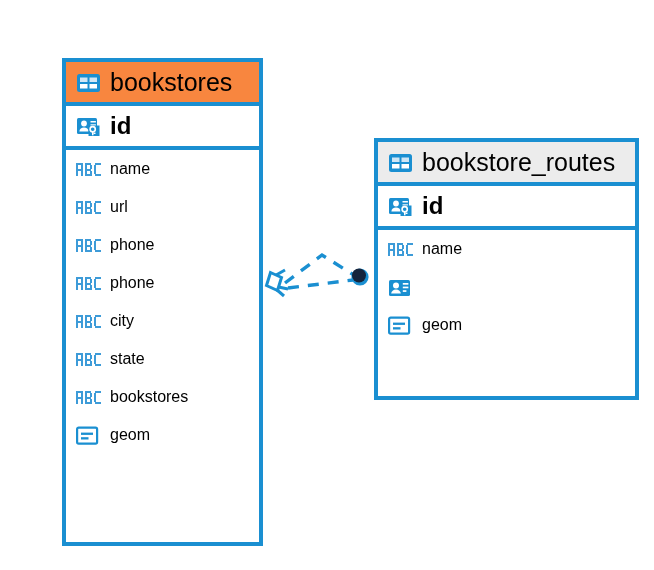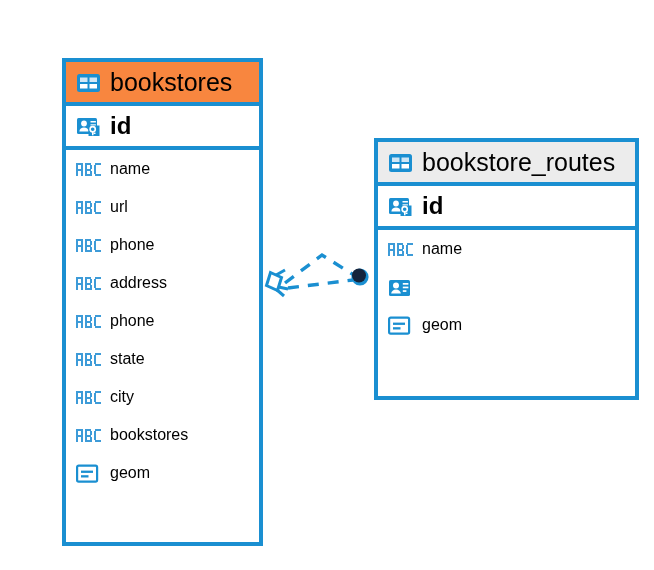--- a/index.html
+++ b/index.html
@@ -195,42 +195,20 @@
               <rect x="9" y="11" width="7" height="2"></rect>
           <rect x="19" y="0" width="6" height="2"></rect>
               <rect x="18" y="2" width="2" height="9"></rect>
           <rect x="19" y="11" width="6" height="2"></rect>
             </g>
           </svg>
       </span>
       <span class="row-label">phone</span>
     </div>
 
-    <div class="row">
-      <span class="abc-icon">
-        <svg width="25" height="13" viewBox="0 0 25 13">
-            <g fill="#3d9bd8">
-          <rect x="0" y="0" width="7" height="2"></rect>
-              <rect x="0" y="2" width="2" height="11"></rect>
-          <rect x="5" y="2" width="2" height="11"></rect>
-              <rect x="0" y="6" width="7" height="2"></rect>
-          <rect x="9" y="0" width="6" height="2"></rect>
-              <rect x="9" y="2" width="2" height="11"></rect>
-          <rect x="14" y="2" width="2" height="4"></rect>
-              <rect x="9" y="6" width="6" height="2"></rect>
-          <rect x="14" y="8" width="2" height="3"></rect>
-              <rect x="9" y="11" width="7" height="2"></rect>
-          <rect x="19" y="0" width="6" height="2"></rect>
-              <rect x="18" y="2" width="2" height="9"></rect>
-          <rect x="19" y="11" width="6" height="2"></rect>
-            </g>
-          </svg>
-      </span>
-      <span class="row-label">address</span>
-    </div>
 
     <div class="row">
       <span class="abc-icon">
         <svg width="25" height="13" viewBox="0 0 25 13">
             <g fill="#3d9bd8">
           <rect x="0" y="0" width="7" height="2"></rect>
               <rect x="0" y="2" width="2" height="11"></rect>
           <rect x="5" y="2" width="2" height="11"></rect>
               <rect x="0" y="6" width="7" height="2"></rect>
           <rect x="9" y="0" width="6" height="2"></rect>
@@ -261,44 +239,44 @@
           <rect x="14" y="2" width="2" height="4"></rect>
               <rect x="9" y="6" width="6" height="2"></rect>
           <rect x="14" y="8" width="2" height="3"></rect>
               <rect x="9" y="11" width="7" height="2"></rect>
           <rect x="19" y="0" width="6" height="2"></rect>
               <rect x="18" y="2" width="2" height="9"></rect>
           <rect x="19" y="11" width="6" height="2"></rect>
             </g>
           </svg>
       </span>
+      <span class="row-label">city</span>
+    </div>
+
+    <div class="row">
+      <span class="abc-icon">
+        <svg width="25" height="13" viewBox="0 0 25 13">
+            <g fill="#3d9bd8">
+          <rect x="0" y="0" width="7" height="2"></rect>
+              <rect x="0" y="2" width="2" height="11"></rect>
+          <rect x="5" y="2" width="2" height="11"></rect>
+              <rect x="0" y="6" width="7" height="2"></rect>
+          <rect x="9" y="0" width="6" height="2"></rect>
+              <rect x="9" y="2" width="2" height="11"></rect>
+          <rect x="14" y="2" width="2" height="4"></rect>
+              <rect x="9" y="6" width="6" height="2"></rect>
+          <rect x="14" y="8" width="2" height="3"></rect>
+              <rect x="9" y="11" width="7" height="2"></rect>
+          <rect x="19" y="0" width="6" height="2"></rect>
+              <rect x="18" y="2" width="2" height="9"></rect>
+          <rect x="19" y="11" width="6" height="2"></rect>
+            </g>
+          </svg>
+      </span>
       <span class="row-label">state</span>
-    </div>
-
-    <div class="row">
-      <span class="abc-icon">
-        <svg width="25" height="13" viewBox="0 0 25 13">
-            <g fill="#3d9bd8">
-          <rect x="0" y="0" width="7" height="2"></rect>
-              <rect x="0" y="2" width="2" height="11"></rect>
-          <rect x="5" y="2" width="2" height="11"></rect>
-              <rect x="0" y="6" width="7" height="2"></rect>
-          <rect x="9" y="0" width="6" height="2"></rect>
-              <rect x="9" y="2" width="2" height="11"></rect>
-          <rect x="14" y="2" width="2" height="4"></rect>
-              <rect x="9" y="6" width="6" height="2"></rect>
-          <rect x="14" y="8" width="2" height="3"></rect>
-              <rect x="9" y="11" width="7" height="2"></rect>
-          <rect x="19" y="0" width="6" height="2"></rect>
-              <rect x="18" y="2" width="2" height="9"></rect>
-          <rect x="19" y="11" width="6" height="2"></rect>
-            </g>
-          </svg>
-      </span>
-      <span class="row-label">city</span>
     </div>
 
 
     <div class="row">
       <span class="abc-icon">
         <svg width="25" height="13" viewBox="0 0 25 13">
             <g fill="#3d9bd8">
           <rect x="0" y="0" width="7" height="2"></rect>
               <rect x="0" y="2" width="2" height="11"></rect>
           <rect x="5" y="2" width="2" height="11"></rect>

